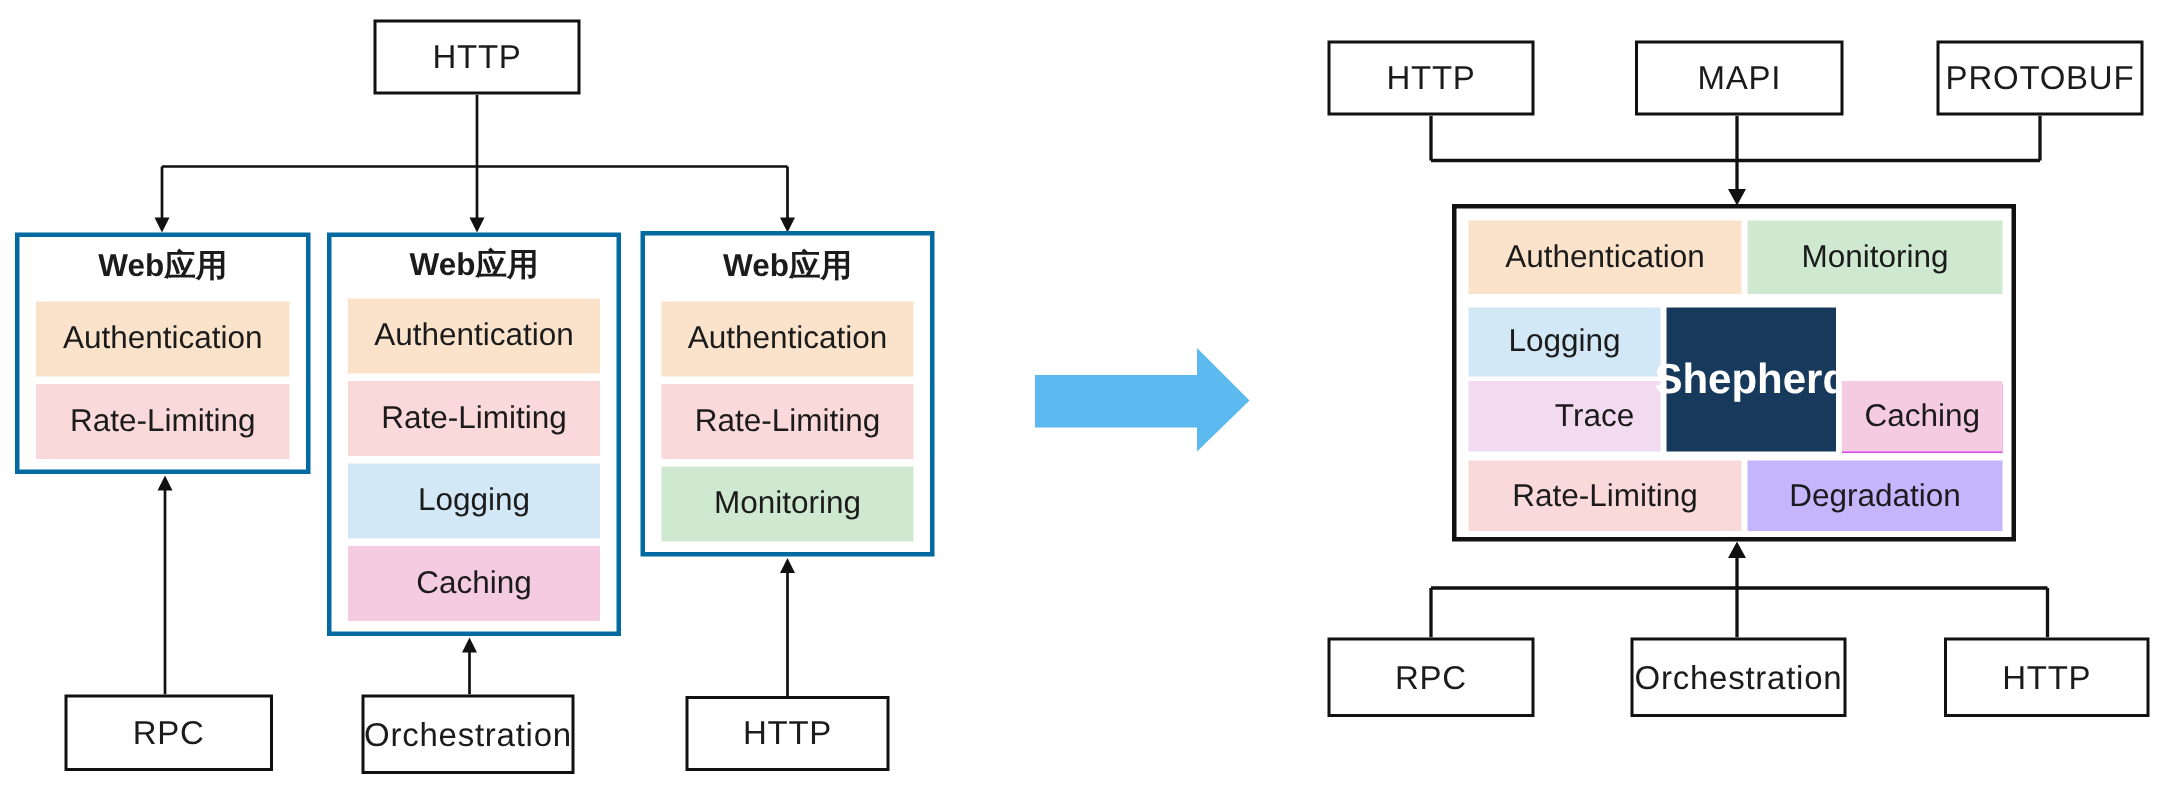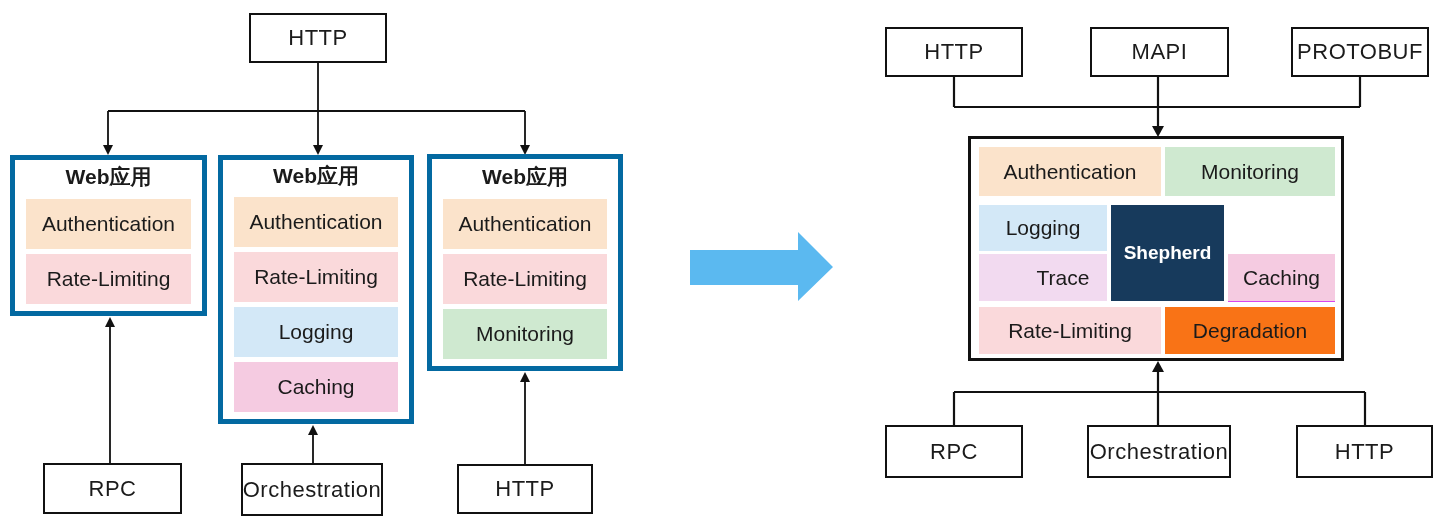--- a/index.html
+++ b/index.html
@@ -7,34 +7,34 @@
   body { font-family:"Liberation Sans","DejaVu Sans",sans-serif; color:#1b1b1b; }
   .canvas { position:relative; width:1440px; height:528px; background:#fff; overflow:hidden; }
   .wires { position:absolute; left:0; top:0; width:1440px; height:528px; pointer-events:none; }
 
   
   .io-box { position:absolute; background:#fff; border:2.5px solid #111;
             display:flex; align-items:center; justify-content:center;
             font-size:22px; letter-spacing:.5px; }
 
   
-  .app-box { position:absolute; background:#fff; border:5px solid #0369a1;
+  .app-box { position:absolute; background:#fff; border:3px solid #0369a1;
              display:flex; flex-direction:column; padding:0 11px 7px; }
   .app-title { flex:1; display:flex; align-items:center; justify-content:center;
                font-weight:bold; font-size:21px; }
   .tile { flex:none; height:50px; margin-top:5px; display:flex; align-items:center;
           justify-content:center; font-size:21px; }
 
   
   .gateway { position:absolute; left:968px; top:136px; width:376px; height:225px;
              background:#fff; border:3px solid #111; }
   .g-tile { position:absolute; display:flex; align-items:center; justify-content:center;
             font-size:21px; }
   .g-core { position:absolute; display:flex; align-items:center; justify-content:center;
-            color:#fff; font-weight:bold; font-size:19px; }
+            color:#fff; font-weight:bold; font-size:28px; }
 </style>
 </head>
 <body>
 
 <div class="canvas">
 
   <svg class="wires" viewBox="0 0 1440 528">
     <g stroke="#111" stroke-width="1.8" fill="none">
       <path d="M318,63 V111 M108,111 H525 M108,111 V146 M318,111 V146 M525,111 V146"></path>
       <path d="M110,463 V326 M313,463 V434 M525,464 V381"></path>
@@ -105,21 +105,21 @@
 
   <div class="gateway">
     <div class="g-tile" style="left: 8px; top: 8px; width: 182px; height: 49px; background-color: rgb(251, 227, 203);">Authentication</div>
     <div class="g-tile" style="left: 194px; top: 8px; width: 170px; height: 49px; background-color: rgb(207, 233, 208);">Monitoring</div>
     <div class="g-tile" style="left: 8px; top: 66px; width: 128px; height: 46px; background-color: rgb(211, 232, 247);">Logging</div>
     <div class="g-tile" style="left: 8px; top: 115px; width: 128px; height: 47px; background-color: rgb(242, 218, 240); padding-left: 40px;">Trace</div>
     <div class="g-core" style="left: 140px; top: 66px; width: 113px; height: 96px; background-color: rgb(23, 58, 92);">Shepherd</div>
     <div class="g-tile" style="left: 257px; top: 70px; width: 107px; height: 46px; background-color: #d946ef; margin-top: 47px;">Cors</div>
     <div class="g-tile" style="left: 257px; top: 115px; width: 107px; height: 47px; background-color: rgb(245, 203, 225);">Caching</div>
     <div class="g-tile" style="left: 8px; top: 168px; width: 182px; height: 47px; background-color: rgb(250, 217, 219);">Rate-Limiting</div>
-    <div class="g-tile" style="left: 194px; top: 168px; width: 170px; height: 47px; background-color: #f97316;">Degradation</div>
+    <div class="g-tile" style="left: 194px; top: 168px; width: 170px; height: 47px; background-color: #c4b5fd;">Degradation</div>
   </div>
 
   <div class="io-box" style="left:885px; top:425px; width:138px; height:53px;">
     <span>RPC</span>
   </div>
   <div class="io-box" style="left:1087px; top:425px; width:144px; height:53px;">
     <span>Orchestration</span>
   </div>
   <div class="io-box" style="left:1296px; top:425px; width:137px; height:53px;">
     <span>HTTP</span>

